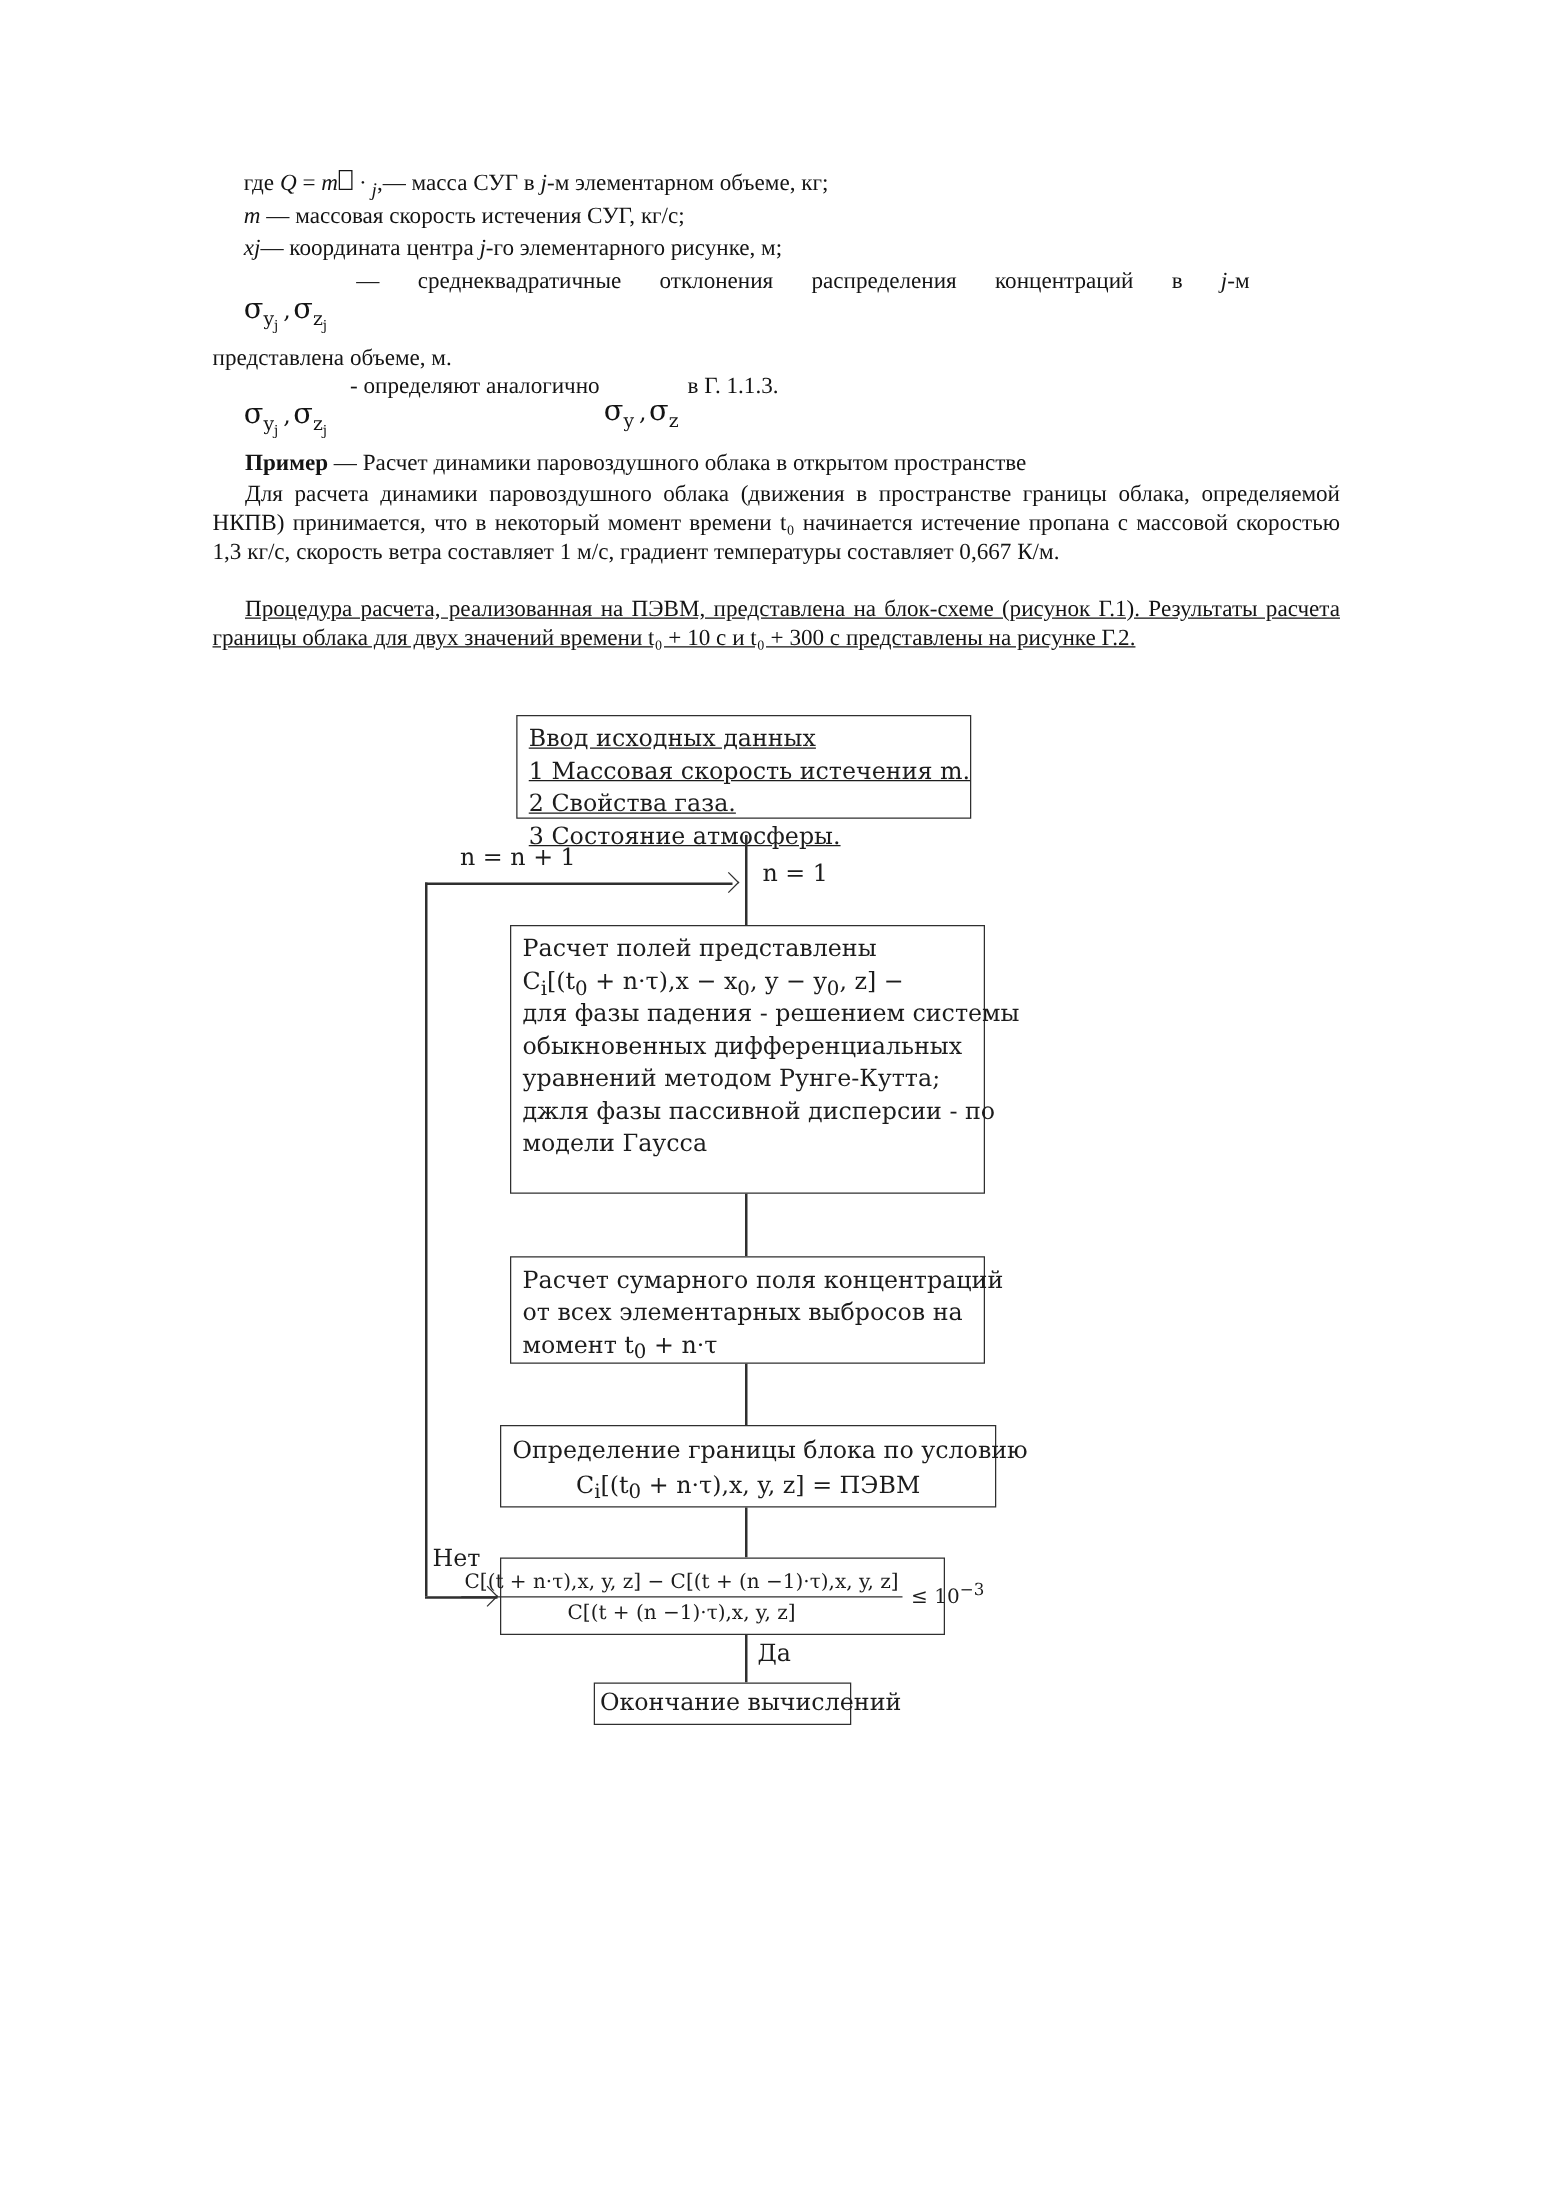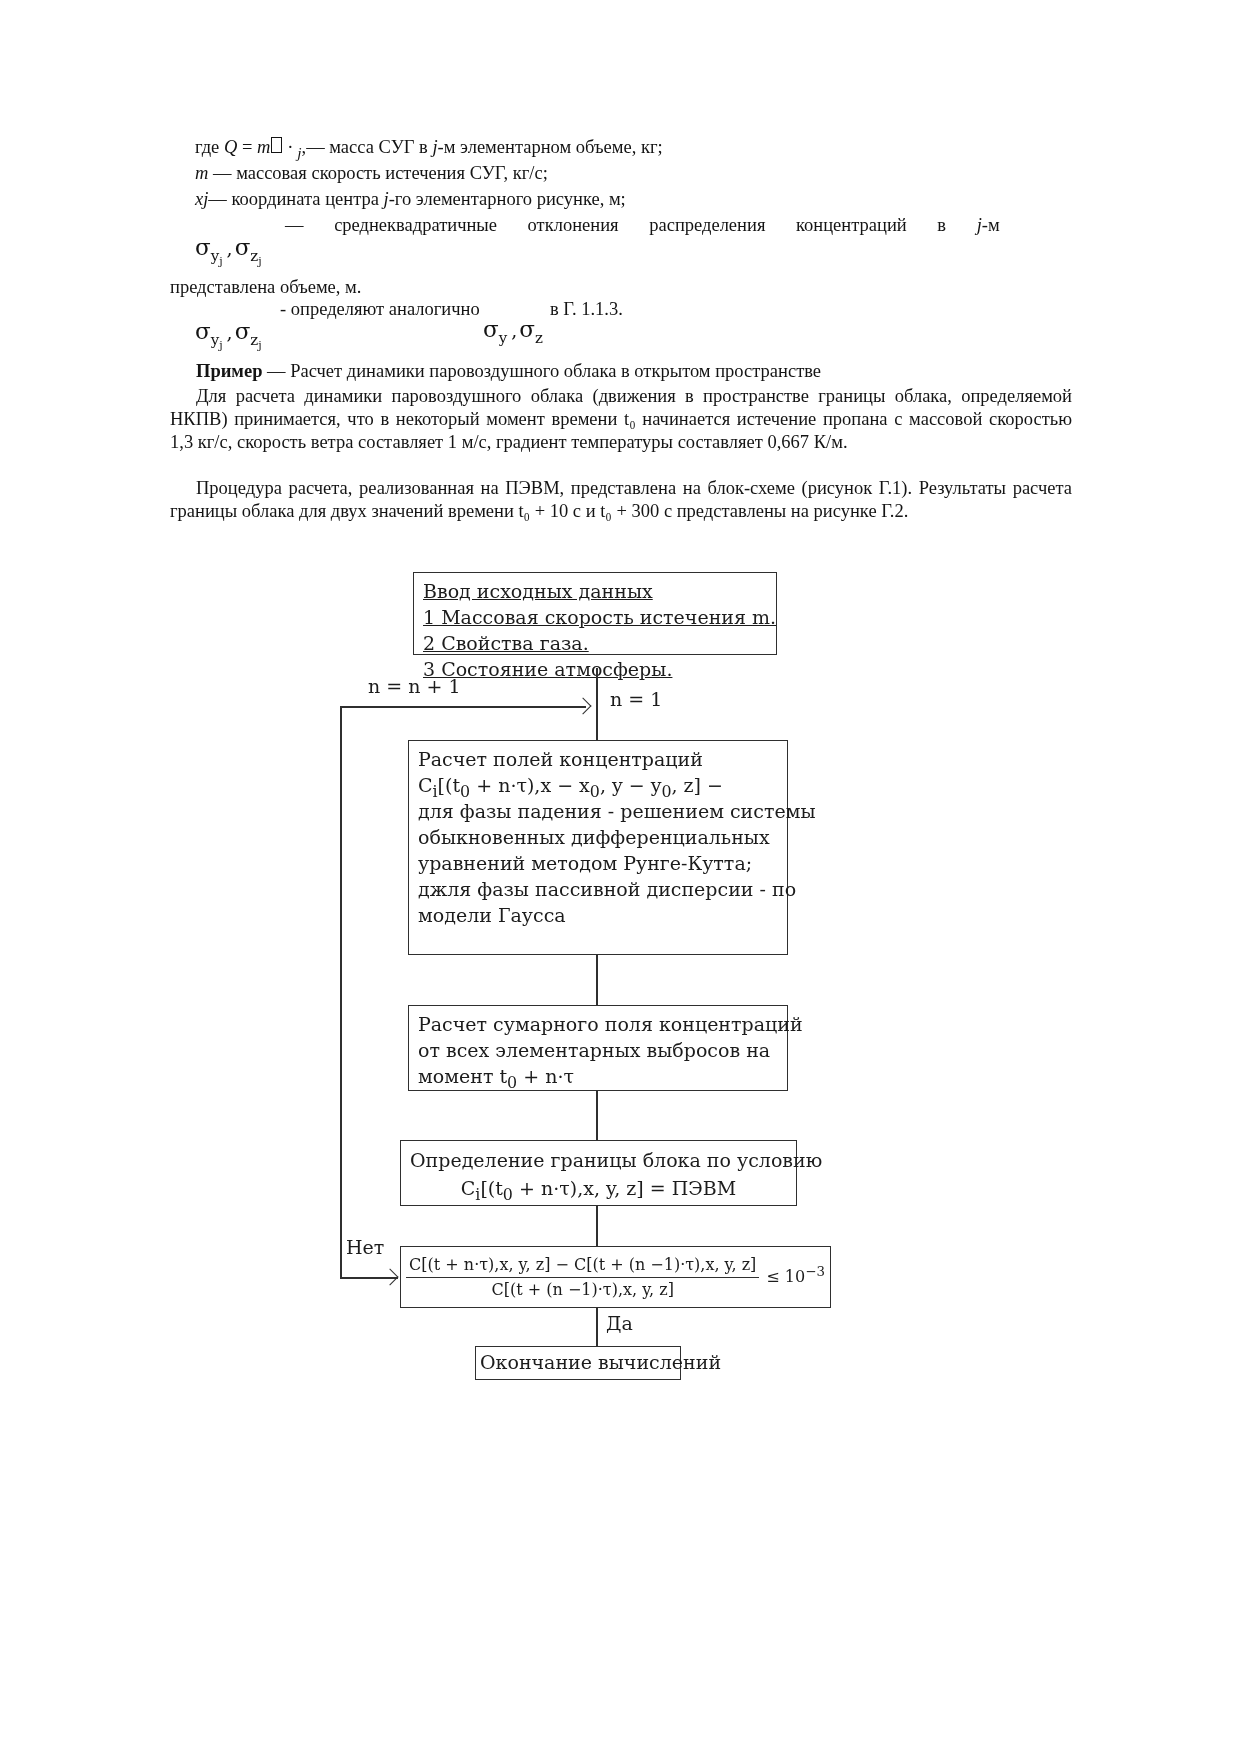--- a/index.html
+++ b/index.html
@@ -77,21 +77,21 @@
   </div>
 
   <div class="abs body-text" style="top:360px;left:170px;width:902px;text-indent:26px;">
     <span class="bold">Пример</span><span> — Расчет динамики паровоздушного облака в открытом пространстве</span>
   </div>
 
   <div class="abs body-text para" style="top:385px;left:170px;width:902px;">
     <span>Для расчета динамики паровоздушного облака (движения в пространстве границы облака, определяемой НКПВ) принимается, что в некоторый момент времени t₀ начинается истечение пропана с массовой скоростью 1,3 кг/с, скорость ветра составляет 1 м/с, градиент температуры составляет 0,667 К/м.</span>
   </div>
 
-  <div class="abs body-text para" style="top:477px;left:170px;width:902px;">
+  <div class="abs body-text para" style="top:477px;left:170px;width:902px;text-decoration:underline;">
     <span>Процедура расчета, реализованная на ПЭВМ, представлена на блок-схеме (рисунок Г.1). Результаты расчета границы облака для двух значений времени t₀ + 10 с и t₀ + 300 с представлены на рисунке Г.2.</span>
   </div>
 
   <div class="box fc" style="left:413px;top:572px;width:364px;height:83px;text-decoration:underline;">
     <span class="ln">Ввод исходных данных</span>
     <span class="ln">1 Массовая скорость истечения m.</span>
     <span class="ln">2 Свойства газа.</span>
     <span class="ln">3 Состояние атмосферы.</span>
   </div>
 
@@ -99,21 +99,21 @@
   <div class="line hline" style="left:340px;top:706px;width:246px;"></div>
   <div class="line vline" style="left:340px;top:706px;height:571px;"></div>
   <div class="line hline" style="left:340px;top:1277px;width:58px;"></div>
   <div class="chev-right" style="left:577px;top:700px;"></div>
   <div class="chev-right" style="left:384px;top:1271px;"></div>
 
   <div class="fc-label" style="left:368px;top:675px;">n = n + 1</div>
   <div class="fc-label" style="left:610px;top:688px;">n = 1</div>
 
   <div class="box fc" style="left:408px;top:740px;width:380px;height:215px;">
-    <span class="ln">Расчет полей концентраций</span>
+    <span class="ln">Расчет полей представлены</span>
     <span class="ln">
       <span>C</span><sub>i</sub><span>[(t</span><sub>0</sub><span> + n·τ),x − x</span><sub>0</sub><span>, y − y</span><sub>0</sub><span>, z] −</span>
     </span>
     <span class="ln">для фазы падения - решением системы</span>
     <span class="ln">обыкновенных дифференциальных</span>
     <span class="ln">уравнений методом Рунге-Кутта;</span>
     <span class="ln">джля фазы пассивной дисперсии - по</span>
     <span class="ln">модели Гаусса</span>
   </div>
 
@@ -133,21 +133,21 @@
     <span class="ln" style="line-height:29px;">Определение границы блока по условию</span>
     <span class="ln" style="line-height:27px;">
       <span>C</span><sub>i</sub><span>[(t</span><sub>0</sub><span> + n·τ),x, y, z] = ПЭВМ</span>
     </span>
   </div>
 
   <div class="line vline" style="left:596px;top:1206px;height:40px;"></div>
 
   <div class="fc-label" style="left:346px;top:1236px;">Нет</div>
 
-  <div class="box fc" style="left:400px;top:1246px;width:431px;height:62px;display:flex;align-items:center;justify-content:center;padding:3px 5px;">
+  <div class="box fc" style="left:400px;top:1246px;width:356px;height:62px;display:flex;align-items:center;justify-content:center;padding:3px 5px;">
     <div class="frac-row">
       <div class="frac">
         <div class="num">C[(t + n·τ),x, y, z] − C[(t + (n −1)·τ),x, y, z]</div>
         <div class="den">C[(t + (n −1)·τ),x, y, z]</div>
       </div>
       <div class="cmp"><span>≤ 10</span><sup>−3</sup></div>
     </div>
   </div>
 
   <div class="line vline" style="left:596px;top:1308px;height:38px;"></div>

